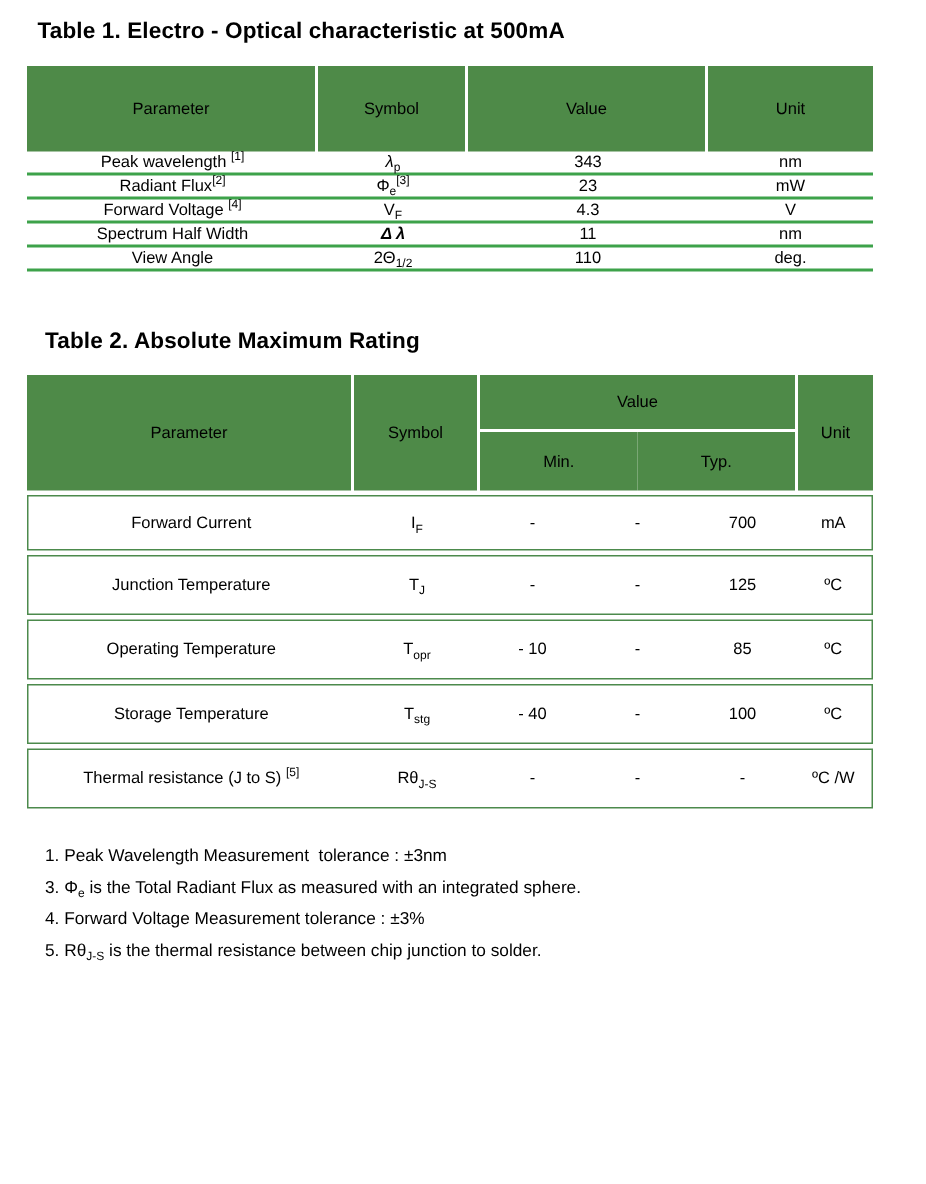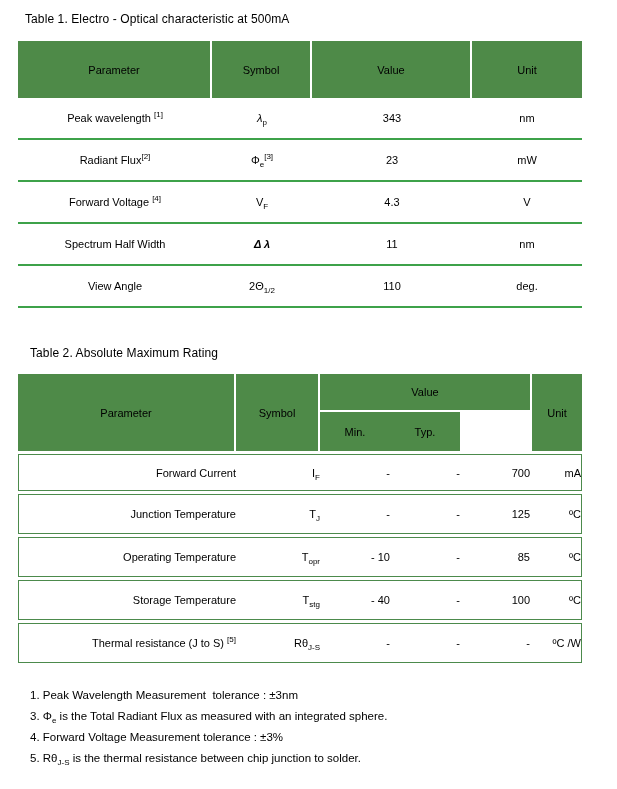--- a/index.html
+++ b/index.html
@@ -8,52 +8,52 @@
     --border-green:#4c8a4c;
   }
   *{box-sizing:border-box;margin:0;padding:0;}
   html,body{background:#ffffff;}
   body{
     width:617px;height:789px;overflow:hidden;
     font-family:"Liberation Sans", sans-serif;
     color:#000;position:relative;
   }
   .doc-title{
-    font-size:12px;font-weight:normal;
+    font-size:15px;font-weight:bold;
     margin:12px 0 0 25px;letter-spacing:0.1px;
   }
   .doc-title.t2t{margin:38px 0 0 30px;}
 
   
   .t1{margin:15px 0 0 18px;width:564px;font-size:11px;}
   .t1-head{display:grid;grid-template-columns:192px 98px 158px 110px;column-gap:2px;}
   .t1-head .hcell{
     background:var(--header-green);height:57px;
     display:flex;align-items:center;justify-content:center;color:#000;
   }
   .t1-row{
     display:grid;grid-template-columns:194px 100px 160px 110px;
-    height:42px;border-bottom:2px solid var(--line-green);
+    height:16px;border-bottom:2px solid var(--line-green);
     align-items:center;text-align:center;
   }
 
   
   .t2{margin:14px 0 0 18px;width:564px;font-size:11px;}
   .t2-head{display:grid;grid-template-columns:216px 82px 210px 50px;column-gap:2px;height:77px;}
   .t2-head .hcell{
     background:var(--header-green);
     display:flex;align-items:center;justify-content:center;color:#000;
   }
   .t2-vgroup{display:grid;grid-template-rows:36px 39px;row-gap:2px;}
-  .t2-vbottom{display:grid;grid-template-columns:1fr 1fr 1fr;column-gap:0;}
+  .t2-vbottom{display:grid;grid-template-columns:1fr 1fr;column-gap:0;}
   .t2-body{margin-top:3px;}
   .t2-row{
     border:1px solid var(--border-green);margin-bottom:3px;height:40px;
     display:grid;grid-template-columns:217px 84px 70px 70px 70px 51px;
-    align-items:center;text-align:right;background:#fff;
+    align-items:center;text-align:center;background:#fff;
   }
   .t2-row.first{height:37px;}
 
   
   .notes{margin:22px 0 0 30px;font-size:11.5px;}
   .notes .nline{line-height:21px;white-space:pre-wrap;}
   .notes .indent{padding-left:12px;}
 
   sub{font-size:8px;line-height:0;}
   sup{font-size:8px;line-height:0;}

